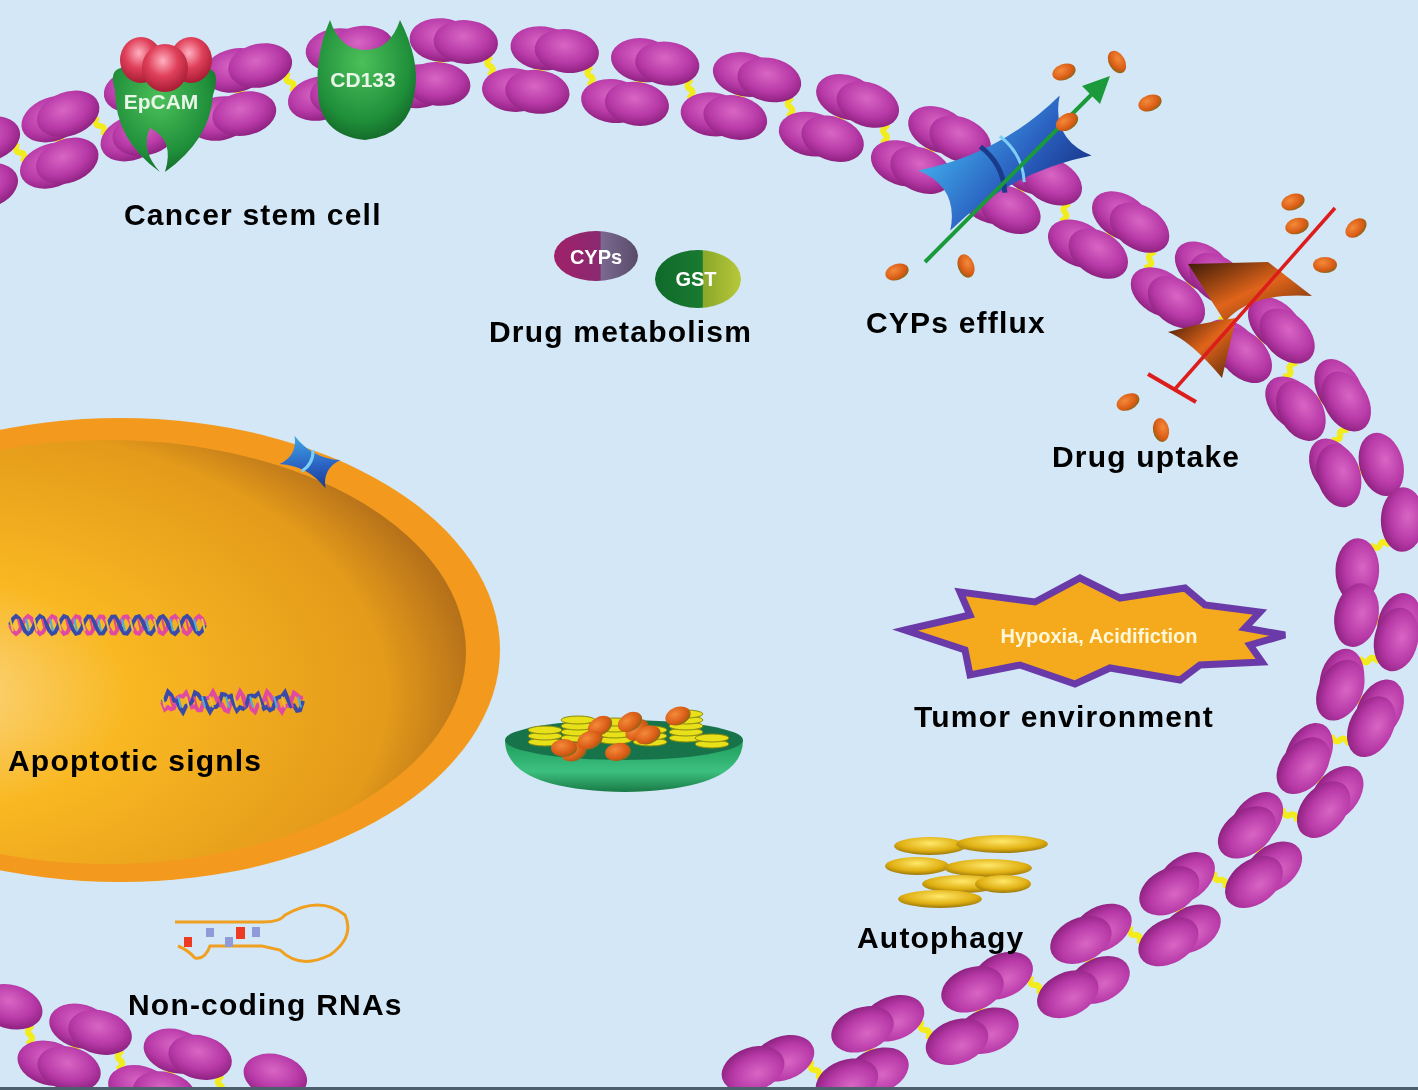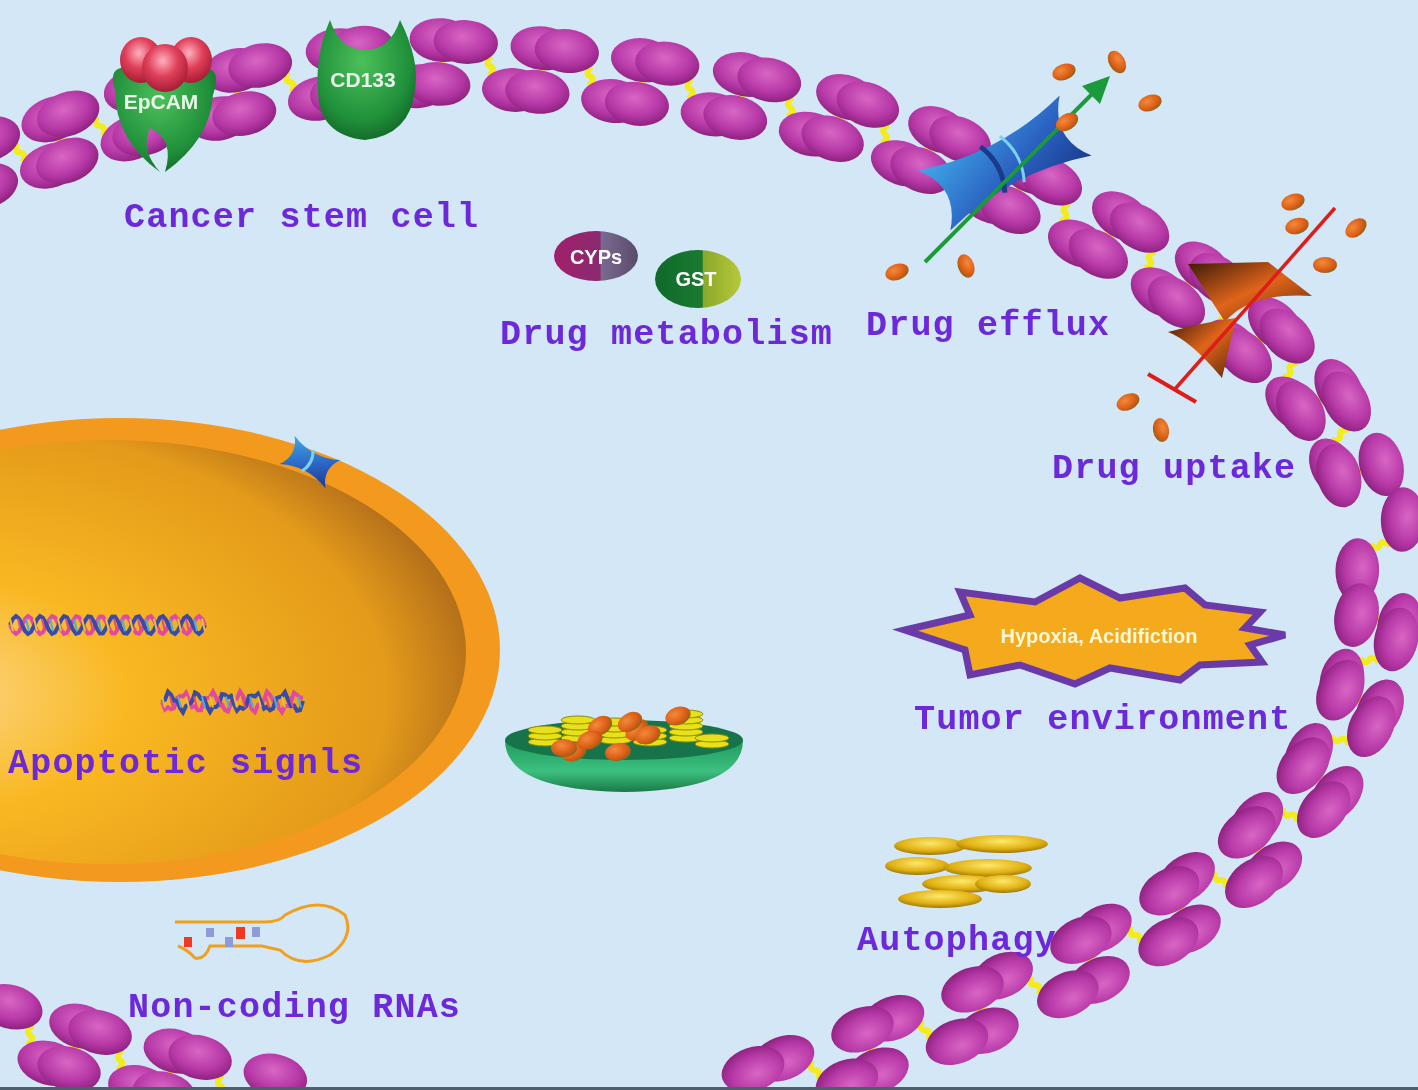--- a/index.html
+++ b/index.html
@@ -1,19 +1,19 @@
 <!DOCTYPE html>
 <html><head>
 <meta charset="utf-8">
 <style>
   html, body { margin:0; padding:0; }
   body { width:1418px; height:1090px; overflow:hidden; background:#d3e7f6; font-family:"Liberation Sans", sans-serif; }
   #stage { position:relative; width:1418px; height:1090px; background:#d3e7f6; }
   #stage svg.main { position:absolute; left:0; top:0; }
-  .label { position:absolute; font-family:Liberation Mono, monospace; font-weight:bold; color:#6d28d9; font-size:35px; letter-spacing:1.2px; white-space:nowrap; }
+  .label { position:absolute; font-family:Liberation Sans, sans-serif; font-weight:bold; color:#000000; font-size:30px; letter-spacing:1.2px; white-space:nowrap; }
   .bottom-rule { position:absolute; left:0; right:0; bottom:0; height:3px; background:#4b5f6c; }
 </style>
 </head>
 <body>
 
 <div id="stage">
   <svg class="main" width="1418" height="1090" viewBox="0 0 1418 1090">
     <defs>
       <radialGradient id="headGrad" cx="45%" cy="38%" r="65%">
         <stop offset="0%" stop-color="#d866c4"></stop>
@@ -436,22 +436,22 @@
       <path d="M175,922 L263,922 Q280,922 285,915 Q320,895 345,915 Q355,937 330,955 Q300,970 280,950 L262,946 L210,946 Q205,960 195,958 Q188,950 178,946"></path>
       <rect x="206" y="928" width="8" height="9" fill="#8f9ad8" stroke="none"></rect>
       <rect x="236" y="927" width="9" height="12" fill="#ee3a20" stroke="none"></rect>
       <rect x="252" y="927" width="8" height="10" fill="#8f9ad8" stroke="none"></rect>
       <rect x="184" y="937" width="8" height="10" fill="#ee3a20" stroke="none"></rect>
       <rect x="225" y="937" width="8" height="10" fill="#8f9ad8" stroke="none"></rect>
     </g>
   </svg>
 
   <div class="label" style="left:124px; top:198px;">Cancer stem cell</div>
-  <div class="label" style="left:489px; top:315px;margin-left:11px;">Drug metabolism</div>
-  <div class="label" style="left:866px; top:306px;">Drug efflux</div>
-  <div class="label" style="left:1052px; top:449px;">Drug uptake</div>
+  <div class="label" style="left:489px; top:315px;">Drug metabolism</div>
+  <div class="label" style="left:866px; top:306px;">CYPs efflux</div>
+  <div class="label" style="left:1052px; top:440px;">Drug uptake</div>
   <div class="label" style="left:8px; top:744px;">Apoptotic signls</div>
   <div class="label" style="left:914px; top:700px;">Tumor environment</div>
   <div class="label" style="left:857px; top:921px;">Autophagy</div>
   <div class="label" style="left:128px; top:988px;">Non-coding RNAs</div>
 
   <div class="bottom-rule"></div>
 </div>
 
 </body></html>

